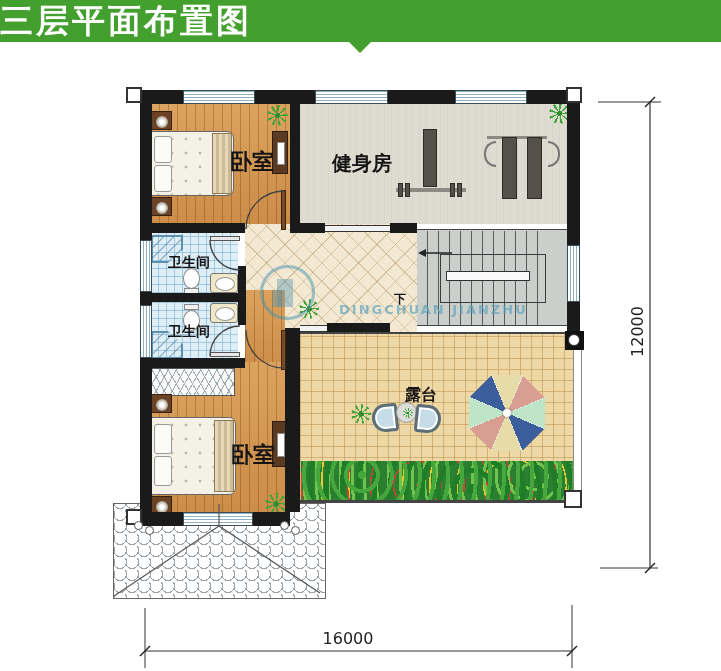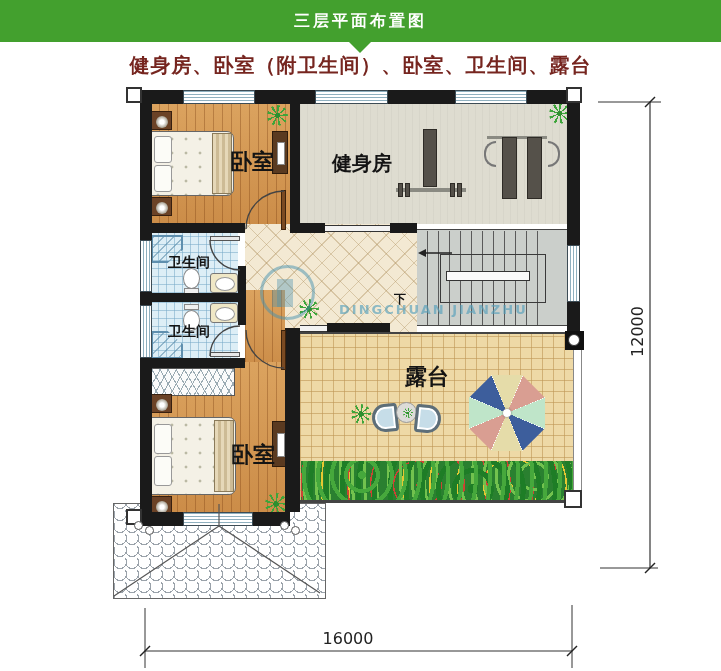--- a/index.html
+++ b/index.html
@@ -1,21 +1,21 @@
 <!DOCTYPE html>
 <html><head>
 <meta charset="utf-8">
 <style>
   html,body{margin:0;padding:0;background:#fff;}
   .page{position:relative;width:721px;height:671px;background:#fff;overflow:hidden;
         font-family:"DejaVu Sans","Liberation Sans",sans-serif;}
   .abs{position:absolute;}
   
   .banner{left:0;top:0;width:721px;height:42px;background:#43a02e;}
-  .banner-title{width:100%;text-align:center;line-height:42px;color:#fff;font-size:16px;
+  .banner-title{width:100%;text-align:left;line-height:42px;color:#fff;font-size:33px;
                 font-weight:bold;letter-spacing:3px;}
   .banner-tri{left:349px;top:42px;width:0;height:0;border-left:11px solid transparent;
               border-right:11px solid transparent;border-top:11px solid #43a02e;}
   .subtitle{left:0;top:52px;width:721px;text-align:center;font-size:20px;font-weight:bold;
             color:#76251f;font-family:"DejaVu Serif","Liberation Serif",serif;letter-spacing:1px;}
   
   .wood{background-color:#d3954e;background-image:
     repeating-linear-gradient(90deg,rgba(120,60,15,.35) 0 1px,transparent 1px 9px),
     linear-gradient(rgba(255,225,170,.18),rgba(150,80,30,.12));}
   .gymfloor{background-color:#dedcd0;background-image:
@@ -107,21 +107,20 @@
 </style>
 </head>
 <body>
 
 <div class="page">
 
   <div class="abs banner">
     <div class="banner-title">三层平面布置图</div>
   </div>
   <div class="abs banner-tri"></div>
-  <div class="abs subtitle">健身房、卧室（附卫生间）、卧室、卫生间、露台</div>
 
   <div class="abs roof" style="left:113px;top:503px;width:211px;height:94px;"></div>
 
   <div class="abs wood" style="left:150px;top:104px;width:140px;height:120px;"></div>
   <div class="abs gymfloor" style="left:300px;top:104px;width:267px;height:120px;"></div>
   <div class="abs tile-hall" style="left:245px;top:224px;width:172px;height:110px;"></div>
   <div class="abs wood" style="left:245px;top:290px;width:40px;height:78px;"></div>
   <div class="abs tile-bath" style="left:150px;top:233px;width:88px;height:60px;"></div>
   <div class="abs tile-bath" style="left:150px;top:302px;width:88px;height:57px;"></div>
   <div class="abs stairfloor" style="left:417px;top:230px;width:150px;height:96px;"></div>
@@ -271,21 +270,21 @@
     <line x1="572" y1="605" x2="572" y2="668" stroke="#333" stroke-width="1"></line>
     <line x1="140" y1="656" x2="150" y2="646" stroke="#222" stroke-width="1.5"></line>
     <line x1="567" y1="656" x2="577" y2="646" stroke="#222" stroke-width="1.5"></line>
   </svg>
 
   <div class="abs rlabel" style="left:230px;top:147px;font-size:22px;">卧室</div>
   <div class="abs rlabel" style="left:332px;top:150px;font-size:20px;">健身房</div>
   <div class="abs rlabel" style="left:168px;top:254px;font-size:14px;">卫生间</div>
   <div class="abs rlabel" style="left:168px;top:323px;font-size:14px;">卫生间</div>
   <div class="abs rlabel" style="left:231px;top:440px;font-size:22px;">卧室</div>
-  <div class="abs rlabel" style="left:405px;top:362px;font-size:22px;">露台</div>
+  <div class="abs rlabel" style="left:405px;top:385px;font-size:16px;">露台</div>
   <div class="abs rlabel" style="left:394px;top:291px;font-size:12px;">下</div>
 
   <div class="abs dim" style="left:607px;top:322px;width:60px;text-align:center;transform:rotate(-90deg);">12000</div>
   <div class="abs dim" style="left:318px;top:629px;width:60px;text-align:center;">16000</div>
 
   <div class="abs wm-ring" style="left:260px;top:265px;width:55px;height:55px;">
     <div class="abs wm-b1" style="left:14px;top:11px;width:16px;height:28px;"></div>
     <div class="abs wm-b1" style="left:9px;top:22px;width:9px;height:17px;"></div>
   </div>
   <div class="abs wm-en" style="left:339px;top:302px;">DINGCHUAN JIANZHU</div>

